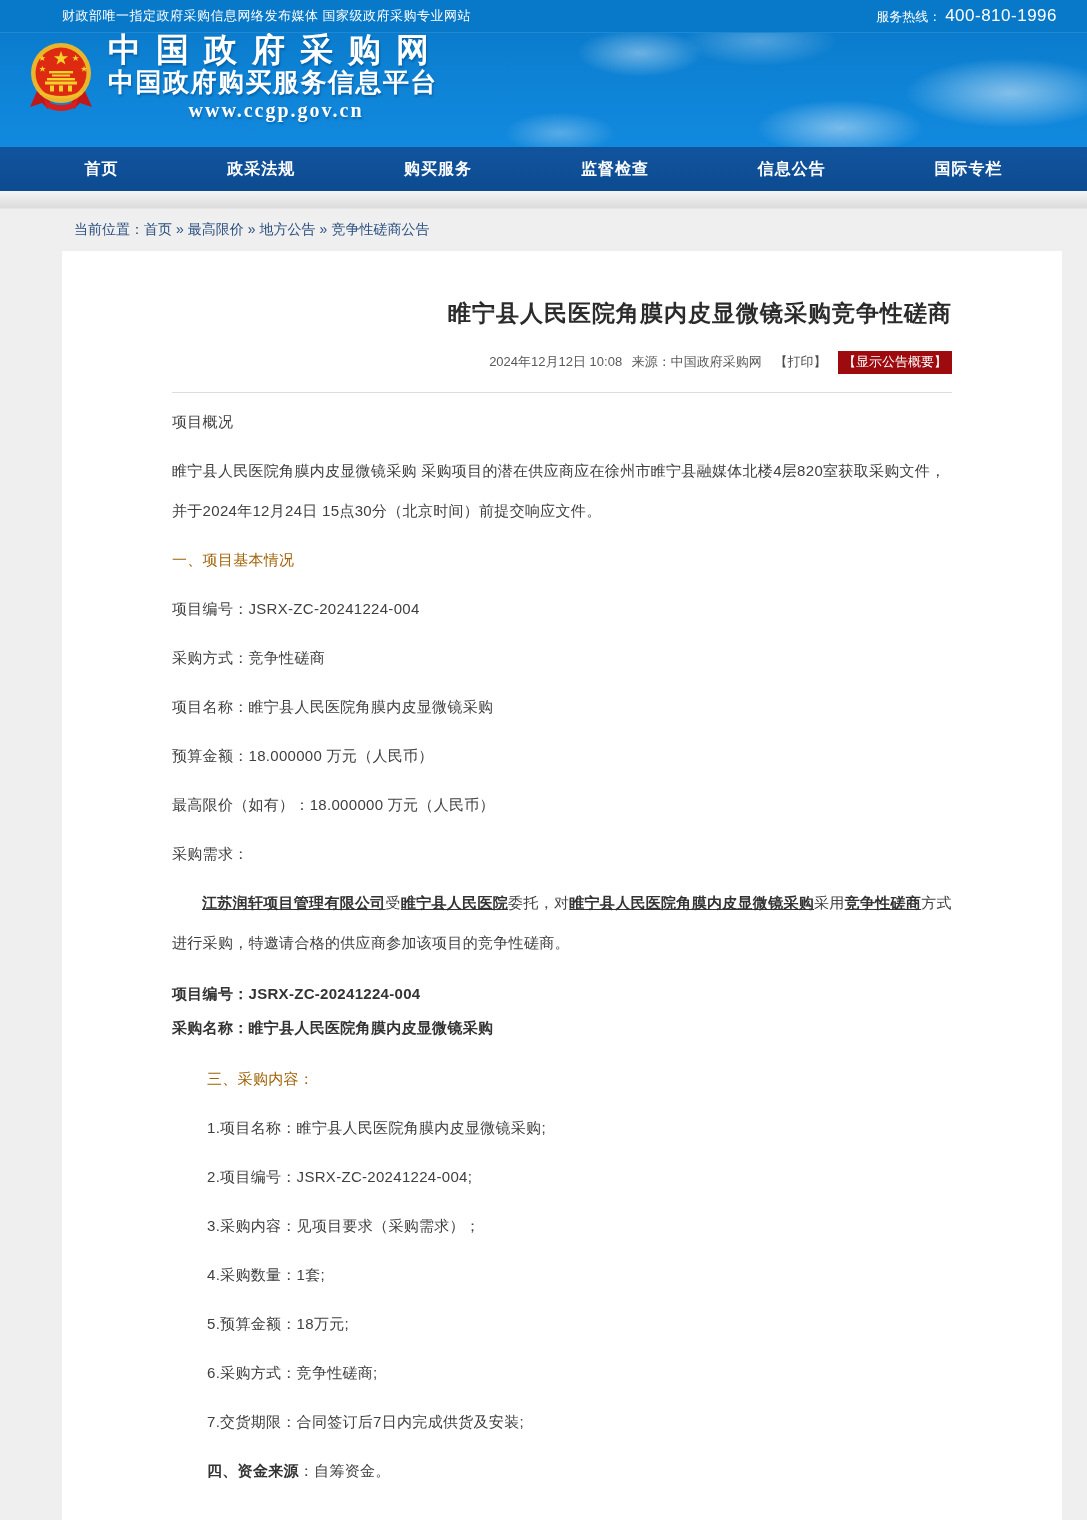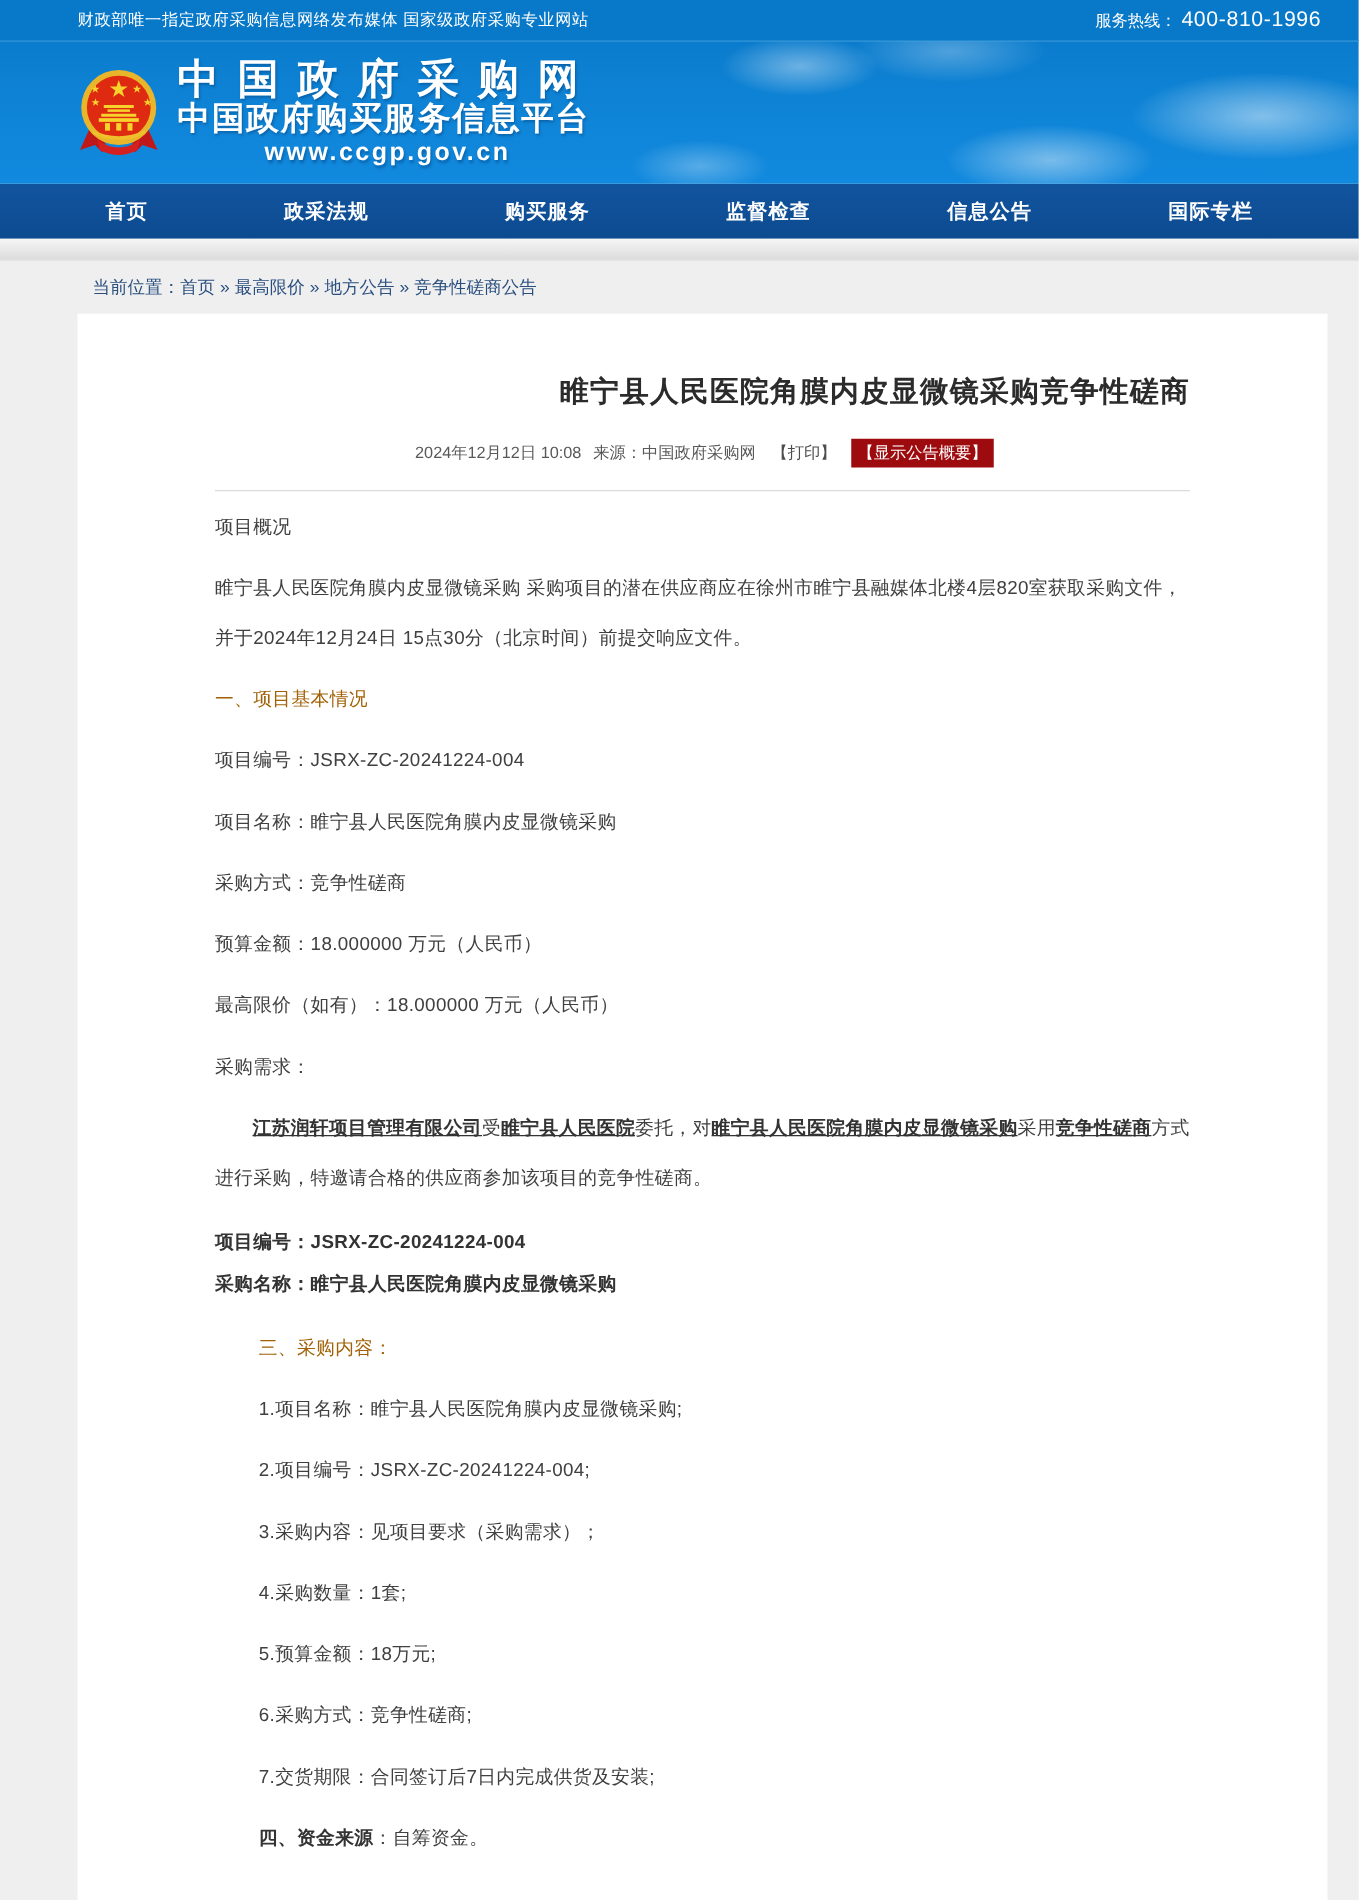--- a/index.html
+++ b/index.html
@@ -16,21 +16,21 @@
     padding:0 30px 0 62px;
     border-bottom:1px solid #1e8ad2;
   }
   .topbar .slogan { color:#ffffff; font-size:13px; letter-spacing:.5px; }
   .topbar .hotline { color:#ffffff; font-size:13px; display:flex; align-items:baseline; }
   .topbar .hotline .num { font-size:17px; margin-left:4px; letter-spacing:.5px; }
   
   .header {
     height:114px; position:relative; overflow:hidden;
     background:linear-gradient(180deg,#0b7ccd 0%, #0f85d8 55%, #1189de 100%);
-    display:flex; align-items:center; padding-left:62px;
+    display:flex; align-items:flex-start; padding-left:28px;font-family:Liberation Serif, serif;
   }
   .header::before, .header::after {
     content:""; position:absolute; top:0; left:0; right:0; bottom:0; pointer-events:none;
     background:
       radial-gradient(90px 34px at 640px 20px, rgba(255,255,255,.22), rgba(255,255,255,0) 70%),
       radial-gradient(120px 40px at 840px 95px, rgba(255,255,255,.25), rgba(255,255,255,0) 70%),
       radial-gradient(150px 50px at 1010px 60px, rgba(255,255,255,.28), rgba(255,255,255,0) 70%),
       radial-gradient(80px 30px at 560px 100px, rgba(255,255,255,.16), rgba(255,255,255,0) 70%),
       radial-gradient(110px 36px at 760px 8px, rgba(255,255,255,.15), rgba(255,255,255,0) 70%);
   }
@@ -69,21 +69,21 @@
   
   .card {
     width:1000px; margin-left:62px; background:#ffffff;
     min-height:1267px; padding:46px 110px 40px 110px;
   }
   .article-title {
     margin:0; text-align:right; font-size:23px; font-weight:bold; color:#2b2b2b;
     letter-spacing:1px; line-height:1.4;
   }
   .article-meta {
-    margin-top:22px; text-align:center; font-size:13px; color:#595959;
+    margin-top:22px; text-align:right; font-size:13px; color:#595959;
   }
   .article-meta .m-part { margin:0 3px; }
   .print-btn { color:#4d4d4d; cursor:pointer; margin-left:6px; }
   .summary-btn {
     background:#9e0b0f; color:#ffffff; padding:2px 5px 3px 5px; margin-left:8px;
     font-size:13px; cursor:pointer; display:inline-block;
   }
   .meta-divider { border:none; border-top:1px solid #dcdcdc; margin:18px 0 4px 0; }
   
   .article-body p {
@@ -162,22 +162,22 @@
     <span class="m-part">来源：中国政府采购网</span>
     <span class="print-btn">【打印】</span>
     <span class="summary-btn">【显示公告概要】</span>
   </div>
   <hr class="meta-divider">
   <div class="article-body">
       <p>项目概况</p>
       <p>睢宁县人民医院角膜内皮显微镜采购 采购项目的潜在供应商应在徐州市睢宁县融媒体北楼4层820室获取采购文件，并于2024年12月24日 15点30分（北京时间）前提交响应文件。</p>
       <p class="p-bold">一、项目基本情况</p>
       <p>项目编号：JSRX-ZC-20241224-004</p>
+      <p>采购方式：竞争性磋商</p>
       <p>项目名称：睢宁县人民医院角膜内皮显微镜采购</p>
-      <p>采购方式：竞争性磋商</p>
       <p>预算金额：18.000000 万元（人民币）</p>
       <p>最高限价（如有）：18.000000 万元（人民币）</p>
       <p>采购需求：</p>
       <p class="p-rich"><span style="font-weight: bold; text-decoration: underline; color: rgb(51, 51, 51);">江苏润轩项目管理有限公司</span>受<span style="font-weight: bold; text-decoration: underline; color: rgb(51, 51, 51);">睢宁县人民医院</span>委托，对<span style="font-weight: bold; text-decoration: underline; color: rgb(51, 51, 51);">睢宁县人民医院角膜内皮显微镜采购</span>采用<span style="font-weight: bold; text-decoration: underline; color: rgb(51, 51, 51);">竞争性磋商</span>方式进行采购，特邀请合格的供应商参加该项目的竞争性磋商。</p>
       <p class="p-tight p-gap-top">项目编号：JSRX-ZC-20241224-004</p>
       <p class="p-tight">采购名称：睢宁县人民医院角膜内皮显微镜采购</p>
       <p class="p-bold p-indent p-gap-top">三、采购内容：</p>
       <p class="p-indent">1.项目名称：睢宁县人民医院角膜内皮显微镜采购;</p>
       <p class="p-indent">2.项目编号：JSRX-ZC-20241224-004;</p>
       <p class="p-indent">3.采购内容：见项目要求（采购需求）；</p>

